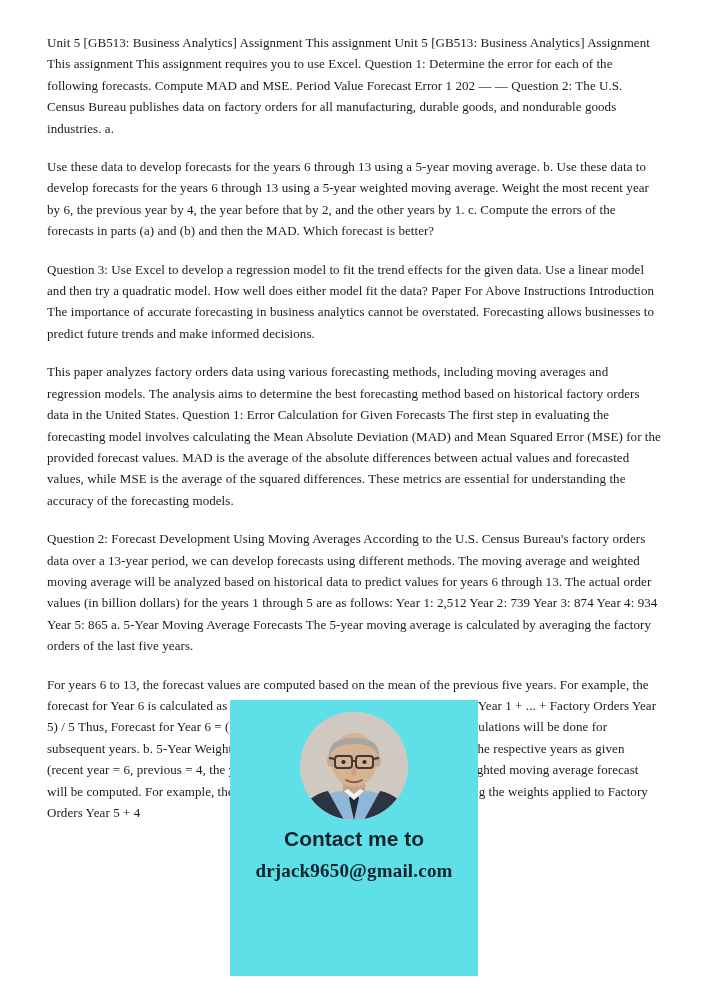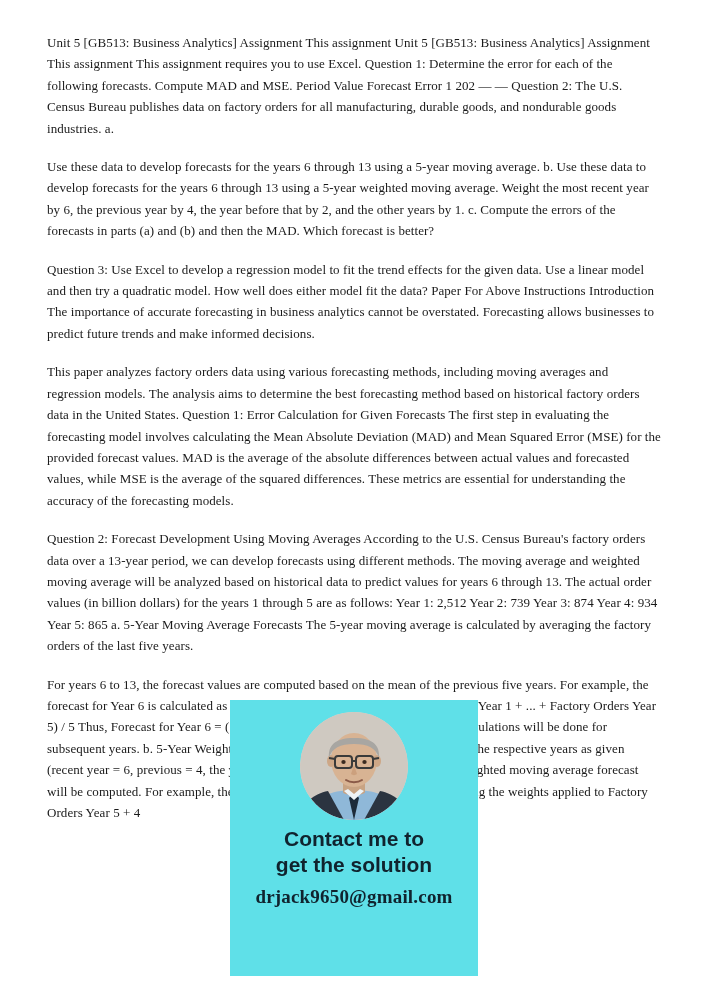--- a/index.html
+++ b/index.html
@@ -139,17 +139,16 @@
 
           <path d="M54 53 L51 62 C52.5 63.5 55.5 63.5 57 62 Z" fill="#c89a76" opacity="0.75"></path>
 
           <path d="M46 68 C50 71 58 71 62 68" stroke="#8a5a48" stroke-width="2" fill="none" stroke-linecap="round"></path>
 
           <path d="M44 79 L54 88 L64 79 L60 77 L54 82 L48 77 Z" fill="#eef3f6"></path>
         </g>
       </svg>
     </div>
     <div class="contact-line">Contact me to</div>
-    <div class="contact-line second">get the solution</div>
     <div class="contact-email">drjack9650@gmail.com</div>
   </div>
 
 </div>
 
 </body></html>

